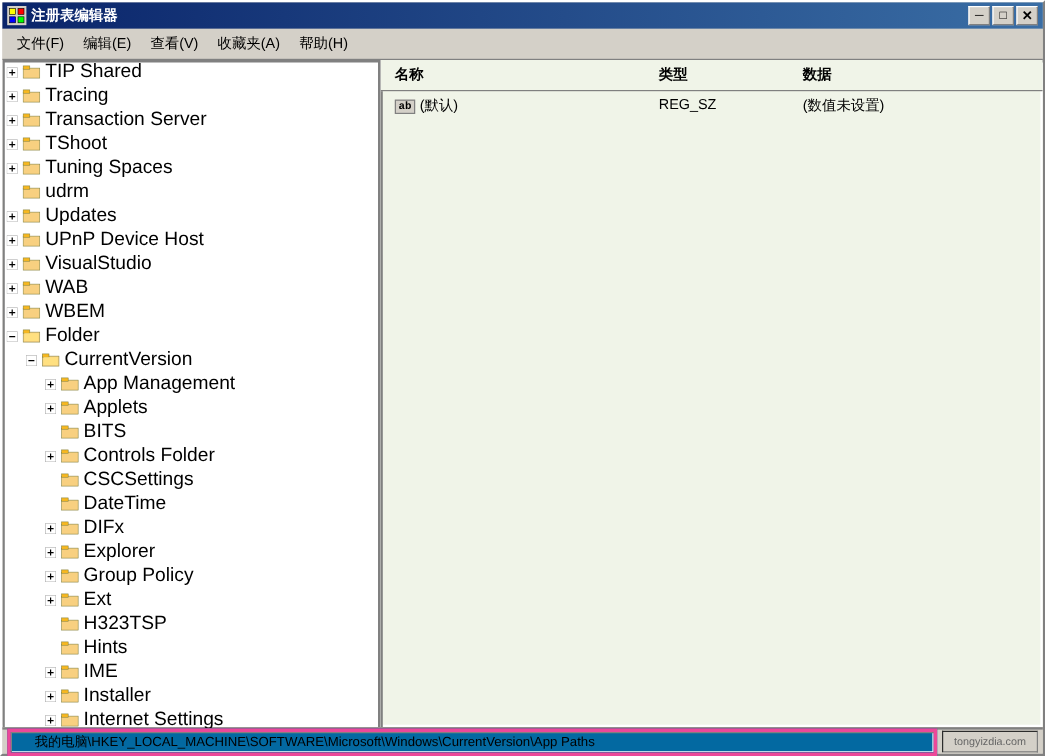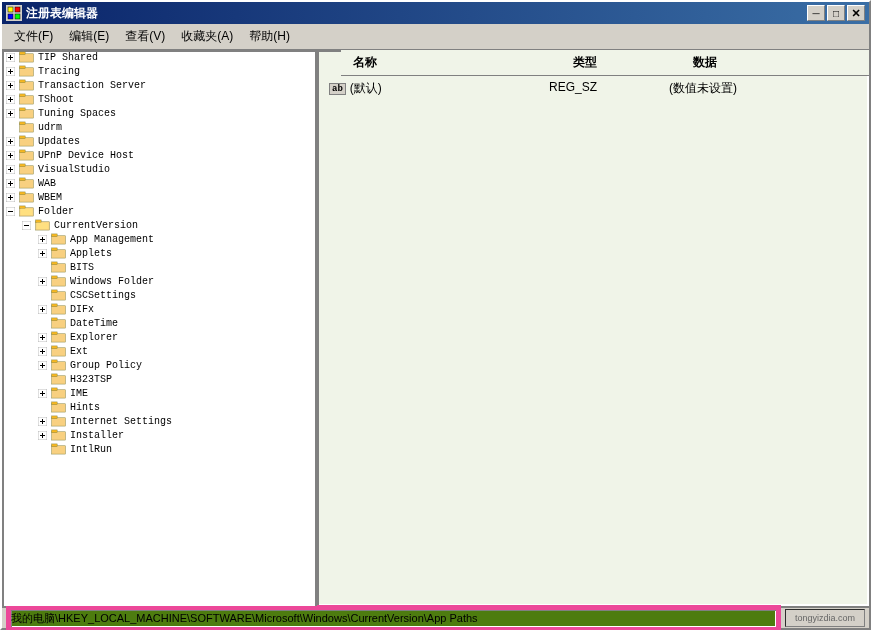--- a/index.html
+++ b/index.html
@@ -111,21 +111,20 @@
       background: #f0f4e8;
       overflow: auto;
     }
     
     .right-panel-header {
       display: flex;
       border-bottom: 1px solid #808080;
       background: #f0f4e8;
       padding: 2px 4px;
       gap: 0;
-      margin-left: 24px;
     }
     
     .right-col {
       font-weight: bold;
       color: #000;
       padding: 2px 8px;
       min-width: 100px;
     }
     
     .right-col.name { min-width: 220px; }
@@ -160,23 +159,23 @@
       height: 22px;
       background: #d4d0c8;
       border-top: 2px solid #808080;
       display: flex;
       align-items: center;
       padding: 0 4px;
       flex-shrink: 0;
     }
     
     .statusbar-text {
-      background: #4d7c0f;
-      border: 5px solid #ec4899;
-      padding: 1px 0;
+      background: #0369a1;
+      border: 3px solid #ec4899;
+      padding: 1px 20px;
       flex: 1;
       color: #000;
       font-size: 11px;
       border-inset: inset;
       box-shadow: inset 1px 1px #808080, inset -1px -1px #fff;
     }
     
     
     .tree-item {
       display: flex;
@@ -223,22 +222,21 @@
       flex-shrink: 0;
       position: relative;
     }
     
     .folder-icon svg {
       width: 16px;
       height: 12px;
     }
     
     .tree-label {
-      font-size: 10px;
-      font-family: Liberation Mono, monospace;
+      font-size: 16px;
     }
 
     
     .tree-panel {
       box-shadow: inset 2px 2px #808080, inset -2px -2px #fff;
     }
     
     .right-panel {
       box-shadow: inset 2px 2px #808080, inset -2px -2px #fff;
     }
@@ -546,173 +544,173 @@
     <rect x="0" y="0" width="9" height="9" fill="white" stroke="#808080" stroke-width="0.5"></rect>
     <line x1="2" y1="4.5" x2="7" y2="4.5" stroke="#000" stroke-width="1"></line>
     <line x1="4.5" y1="2" x2="4.5" y2="7" stroke="#000" stroke-width="1"></line>
   </svg>
           </span>
           <span class="folder-icon"><svg width="16" height="13" viewBox="0 0 16 13">
     <rect x="0" y="3" width="15" height="9" fill="#f8d080" stroke="#808040" stroke-width="0.5"></rect>
     <rect x="0" y="1" width="6" height="3" fill="#f8b820" stroke="#808040" stroke-width="0.5"></rect>
 
   </svg></span>
-          <span class="tree-label">Windows Folder</span>
+          <span class="tree-label">Controls Folder</span>
         </div>
         <div class="tree-item">
           <span class="tree-indent" style="width:36px"></span>
           <span class="tree-toggle empty" style="width:9px;height:9px;margin-right:4px;"></span>
           <span class="folder-icon"><svg width="16" height="13" viewBox="0 0 16 13">
     <rect x="0" y="3" width="15" height="9" fill="#f8d080" stroke="#808040" stroke-width="0.5"></rect>
     <rect x="0" y="1" width="6" height="3" fill="#f8b820" stroke="#808040" stroke-width="0.5"></rect>
 
   </svg></span>
           <span class="tree-label">CSCSettings</span>
         </div>
         <div class="tree-item">
           <span class="tree-indent" style="width:36px"></span>
+          <span class="tree-toggle empty" style="width:9px;height:9px;margin-right:4px;"></span>
+          <span class="folder-icon"><svg width="16" height="13" viewBox="0 0 16 13">
+    <rect x="0" y="3" width="15" height="9" fill="#f8d080" stroke="#808040" stroke-width="0.5"></rect>
+    <rect x="0" y="1" width="6" height="3" fill="#f8b820" stroke="#808040" stroke-width="0.5"></rect>
+
+  </svg></span>
+          <span class="tree-label">DateTime</span>
+        </div>
+        <div class="tree-item">
+          <span class="tree-indent" style="width:36px"></span>
           <span class="tree-toggle" style="width:9px;height:9px;border:none;margin-right:4px;">
             <svg width="9" height="9" viewBox="0 0 9 9">
     <rect x="0" y="0" width="9" height="9" fill="white" stroke="#808080" stroke-width="0.5"></rect>
     <line x1="2" y1="4.5" x2="7" y2="4.5" stroke="#000" stroke-width="1"></line>
     <line x1="4.5" y1="2" x2="4.5" y2="7" stroke="#000" stroke-width="1"></line>
   </svg>
           </span>
           <span class="folder-icon"><svg width="16" height="13" viewBox="0 0 16 13">
     <rect x="0" y="3" width="15" height="9" fill="#f8d080" stroke="#808040" stroke-width="0.5"></rect>
     <rect x="0" y="1" width="6" height="3" fill="#f8b820" stroke="#808040" stroke-width="0.5"></rect>
 
   </svg></span>
           <span class="tree-label">DIFx</span>
         </div>
         <div class="tree-item">
           <span class="tree-indent" style="width:36px"></span>
+          <span class="tree-toggle" style="width:9px;height:9px;border:none;margin-right:4px;">
+            <svg width="9" height="9" viewBox="0 0 9 9">
+    <rect x="0" y="0" width="9" height="9" fill="white" stroke="#808080" stroke-width="0.5"></rect>
+    <line x1="2" y1="4.5" x2="7" y2="4.5" stroke="#000" stroke-width="1"></line>
+    <line x1="4.5" y1="2" x2="4.5" y2="7" stroke="#000" stroke-width="1"></line>
+  </svg>
+          </span>
+          <span class="folder-icon"><svg width="16" height="13" viewBox="0 0 16 13">
+    <rect x="0" y="3" width="15" height="9" fill="#f8d080" stroke="#808040" stroke-width="0.5"></rect>
+    <rect x="0" y="1" width="6" height="3" fill="#f8b820" stroke="#808040" stroke-width="0.5"></rect>
+
+  </svg></span>
+          <span class="tree-label">Explorer</span>
+        </div>
+        <div class="tree-item">
+          <span class="tree-indent" style="width:36px"></span>
+          <span class="tree-toggle" style="width:9px;height:9px;border:none;margin-right:4px;">
+            <svg width="9" height="9" viewBox="0 0 9 9">
+    <rect x="0" y="0" width="9" height="9" fill="white" stroke="#808080" stroke-width="0.5"></rect>
+    <line x1="2" y1="4.5" x2="7" y2="4.5" stroke="#000" stroke-width="1"></line>
+    <line x1="4.5" y1="2" x2="4.5" y2="7" stroke="#000" stroke-width="1"></line>
+  </svg>
+          </span>
+          <span class="folder-icon"><svg width="16" height="13" viewBox="0 0 16 13">
+    <rect x="0" y="3" width="15" height="9" fill="#f8d080" stroke="#808040" stroke-width="0.5"></rect>
+    <rect x="0" y="1" width="6" height="3" fill="#f8b820" stroke="#808040" stroke-width="0.5"></rect>
+
+  </svg></span>
+          <span class="tree-label">Group Policy</span>
+        </div>
+        <div class="tree-item">
+          <span class="tree-indent" style="width:36px"></span>
+          <span class="tree-toggle" style="width:9px;height:9px;border:none;margin-right:4px;">
+            <svg width="9" height="9" viewBox="0 0 9 9">
+    <rect x="0" y="0" width="9" height="9" fill="white" stroke="#808080" stroke-width="0.5"></rect>
+    <line x1="2" y1="4.5" x2="7" y2="4.5" stroke="#000" stroke-width="1"></line>
+    <line x1="4.5" y1="2" x2="4.5" y2="7" stroke="#000" stroke-width="1"></line>
+  </svg>
+          </span>
+          <span class="folder-icon"><svg width="16" height="13" viewBox="0 0 16 13">
+    <rect x="0" y="3" width="15" height="9" fill="#f8d080" stroke="#808040" stroke-width="0.5"></rect>
+    <rect x="0" y="1" width="6" height="3" fill="#f8b820" stroke="#808040" stroke-width="0.5"></rect>
+
+  </svg></span>
+          <span class="tree-label">Ext</span>
+        </div>
+        <div class="tree-item">
+          <span class="tree-indent" style="width:36px"></span>
           <span class="tree-toggle empty" style="width:9px;height:9px;margin-right:4px;"></span>
           <span class="folder-icon"><svg width="16" height="13" viewBox="0 0 16 13">
     <rect x="0" y="3" width="15" height="9" fill="#f8d080" stroke="#808040" stroke-width="0.5"></rect>
     <rect x="0" y="1" width="6" height="3" fill="#f8b820" stroke="#808040" stroke-width="0.5"></rect>
 
   </svg></span>
-          <span class="tree-label">DateTime</span>
-        </div>
-        <div class="tree-item">
-          <span class="tree-indent" style="width:36px"></span>
-          <span class="tree-toggle" style="width:9px;height:9px;border:none;margin-right:4px;">
-            <svg width="9" height="9" viewBox="0 0 9 9">
-    <rect x="0" y="0" width="9" height="9" fill="white" stroke="#808080" stroke-width="0.5"></rect>
-    <line x1="2" y1="4.5" x2="7" y2="4.5" stroke="#000" stroke-width="1"></line>
-    <line x1="4.5" y1="2" x2="4.5" y2="7" stroke="#000" stroke-width="1"></line>
-  </svg>
-          </span>
-          <span class="folder-icon"><svg width="16" height="13" viewBox="0 0 16 13">
-    <rect x="0" y="3" width="15" height="9" fill="#f8d080" stroke="#808040" stroke-width="0.5"></rect>
-    <rect x="0" y="1" width="6" height="3" fill="#f8b820" stroke="#808040" stroke-width="0.5"></rect>
-
-  </svg></span>
-          <span class="tree-label">Explorer</span>
-        </div>
-        <div class="tree-item">
-          <span class="tree-indent" style="width:36px"></span>
-          <span class="tree-toggle" style="width:9px;height:9px;border:none;margin-right:4px;">
-            <svg width="9" height="9" viewBox="0 0 9 9">
-    <rect x="0" y="0" width="9" height="9" fill="white" stroke="#808080" stroke-width="0.5"></rect>
-    <line x1="2" y1="4.5" x2="7" y2="4.5" stroke="#000" stroke-width="1"></line>
-    <line x1="4.5" y1="2" x2="4.5" y2="7" stroke="#000" stroke-width="1"></line>
-  </svg>
-          </span>
-          <span class="folder-icon"><svg width="16" height="13" viewBox="0 0 16 13">
-    <rect x="0" y="3" width="15" height="9" fill="#f8d080" stroke="#808040" stroke-width="0.5"></rect>
-    <rect x="0" y="1" width="6" height="3" fill="#f8b820" stroke="#808040" stroke-width="0.5"></rect>
-
-  </svg></span>
-          <span class="tree-label">Ext</span>
-        </div>
-        <div class="tree-item">
-          <span class="tree-indent" style="width:36px"></span>
-          <span class="tree-toggle" style="width:9px;height:9px;border:none;margin-right:4px;">
-            <svg width="9" height="9" viewBox="0 0 9 9">
-    <rect x="0" y="0" width="9" height="9" fill="white" stroke="#808080" stroke-width="0.5"></rect>
-    <line x1="2" y1="4.5" x2="7" y2="4.5" stroke="#000" stroke-width="1"></line>
-    <line x1="4.5" y1="2" x2="4.5" y2="7" stroke="#000" stroke-width="1"></line>
-  </svg>
-          </span>
-          <span class="folder-icon"><svg width="16" height="13" viewBox="0 0 16 13">
-    <rect x="0" y="3" width="15" height="9" fill="#f8d080" stroke="#808040" stroke-width="0.5"></rect>
-    <rect x="0" y="1" width="6" height="3" fill="#f8b820" stroke="#808040" stroke-width="0.5"></rect>
-
-  </svg></span>
-          <span class="tree-label">Group Policy</span>
+          <span class="tree-label">H323TSP</span>
         </div>
         <div class="tree-item">
           <span class="tree-indent" style="width:36px"></span>
           <span class="tree-toggle empty" style="width:9px;height:9px;margin-right:4px;"></span>
           <span class="folder-icon"><svg width="16" height="13" viewBox="0 0 16 13">
     <rect x="0" y="3" width="15" height="9" fill="#f8d080" stroke="#808040" stroke-width="0.5"></rect>
     <rect x="0" y="1" width="6" height="3" fill="#f8b820" stroke="#808040" stroke-width="0.5"></rect>
 
   </svg></span>
-          <span class="tree-label">H323TSP</span>
+          <span class="tree-label">Hints</span>
         </div>
         <div class="tree-item">
           <span class="tree-indent" style="width:36px"></span>
           <span class="tree-toggle" style="width:9px;height:9px;border:none;margin-right:4px;">
             <svg width="9" height="9" viewBox="0 0 9 9">
     <rect x="0" y="0" width="9" height="9" fill="white" stroke="#808080" stroke-width="0.5"></rect>
     <line x1="2" y1="4.5" x2="7" y2="4.5" stroke="#000" stroke-width="1"></line>
     <line x1="4.5" y1="2" x2="4.5" y2="7" stroke="#000" stroke-width="1"></line>
   </svg>
           </span>
           <span class="folder-icon"><svg width="16" height="13" viewBox="0 0 16 13">
     <rect x="0" y="3" width="15" height="9" fill="#f8d080" stroke="#808040" stroke-width="0.5"></rect>
     <rect x="0" y="1" width="6" height="3" fill="#f8b820" stroke="#808040" stroke-width="0.5"></rect>
 
   </svg></span>
           <span class="tree-label">IME</span>
         </div>
         <div class="tree-item">
           <span class="tree-indent" style="width:36px"></span>
-          <span class="tree-toggle empty" style="width:9px;height:9px;margin-right:4px;"></span>
-          <span class="folder-icon"><svg width="16" height="13" viewBox="0 0 16 13">
-    <rect x="0" y="3" width="15" height="9" fill="#f8d080" stroke="#808040" stroke-width="0.5"></rect>
-    <rect x="0" y="1" width="6" height="3" fill="#f8b820" stroke="#808040" stroke-width="0.5"></rect>
-
-  </svg></span>
-          <span class="tree-label">Hints</span>
+          <span class="tree-toggle" style="width:9px;height:9px;border:none;margin-right:4px;">
+            <svg width="9" height="9" viewBox="0 0 9 9">
+    <rect x="0" y="0" width="9" height="9" fill="white" stroke="#808080" stroke-width="0.5"></rect>
+    <line x1="2" y1="4.5" x2="7" y2="4.5" stroke="#000" stroke-width="1"></line>
+    <line x1="4.5" y1="2" x2="4.5" y2="7" stroke="#000" stroke-width="1"></line>
+  </svg>
+          </span>
+          <span class="folder-icon"><svg width="16" height="13" viewBox="0 0 16 13">
+    <rect x="0" y="3" width="15" height="9" fill="#f8d080" stroke="#808040" stroke-width="0.5"></rect>
+    <rect x="0" y="1" width="6" height="3" fill="#f8b820" stroke="#808040" stroke-width="0.5"></rect>
+
+  </svg></span>
+          <span class="tree-label">Installer</span>
         </div>
         <div class="tree-item">
           <span class="tree-indent" style="width:36px"></span>
           <span class="tree-toggle" style="width:9px;height:9px;border:none;margin-right:4px;">
             <svg width="9" height="9" viewBox="0 0 9 9">
     <rect x="0" y="0" width="9" height="9" fill="white" stroke="#808080" stroke-width="0.5"></rect>
     <line x1="2" y1="4.5" x2="7" y2="4.5" stroke="#000" stroke-width="1"></line>
     <line x1="4.5" y1="2" x2="4.5" y2="7" stroke="#000" stroke-width="1"></line>
   </svg>
           </span>
           <span class="folder-icon"><svg width="16" height="13" viewBox="0 0 16 13">
     <rect x="0" y="3" width="15" height="9" fill="#f8d080" stroke="#808040" stroke-width="0.5"></rect>
     <rect x="0" y="1" width="6" height="3" fill="#f8b820" stroke="#808040" stroke-width="0.5"></rect>
 
   </svg></span>
           <span class="tree-label">Internet Settings</span>
-        </div>
-        <div class="tree-item">
-          <span class="tree-indent" style="width:36px"></span>
-          <span class="tree-toggle" style="width:9px;height:9px;border:none;margin-right:4px;">
-            <svg width="9" height="9" viewBox="0 0 9 9">
-    <rect x="0" y="0" width="9" height="9" fill="white" stroke="#808080" stroke-width="0.5"></rect>
-    <line x1="2" y1="4.5" x2="7" y2="4.5" stroke="#000" stroke-width="1"></line>
-    <line x1="4.5" y1="2" x2="4.5" y2="7" stroke="#000" stroke-width="1"></line>
-  </svg>
-          </span>
-          <span class="folder-icon"><svg width="16" height="13" viewBox="0 0 16 13">
-    <rect x="0" y="3" width="15" height="9" fill="#f8d080" stroke="#808040" stroke-width="0.5"></rect>
-    <rect x="0" y="1" width="6" height="3" fill="#f8b820" stroke="#808040" stroke-width="0.5"></rect>
-
-  </svg></span>
-          <span class="tree-label">Installer</span>
         </div>
         <div class="tree-item">
           <span class="tree-indent" style="width:36px"></span>
           <span class="tree-toggle empty" style="width:9px;height:9px;margin-right:4px;"></span>
           <span class="folder-icon"><svg width="16" height="13" viewBox="0 0 16 13">
     <rect x="0" y="3" width="15" height="9" fill="#f8d080" stroke="#808040" stroke-width="0.5"></rect>
     <rect x="0" y="1" width="6" height="3" fill="#f8b820" stroke="#808040" stroke-width="0.5"></rect>
 
   </svg></span>
           <span class="tree-label">IntlRun</span>

